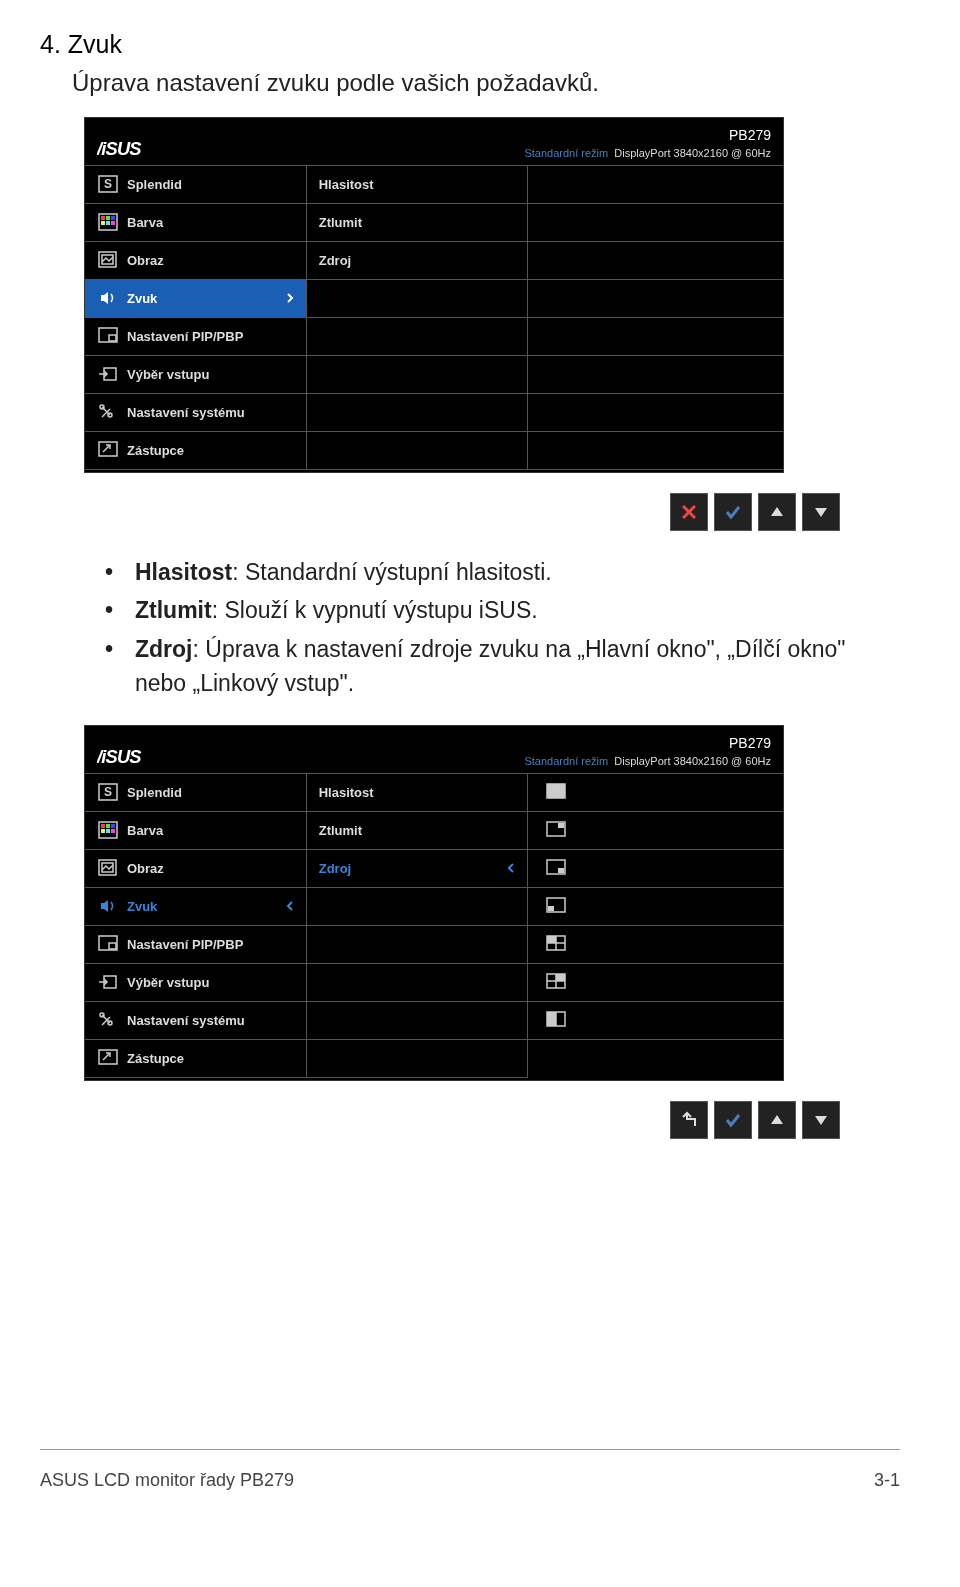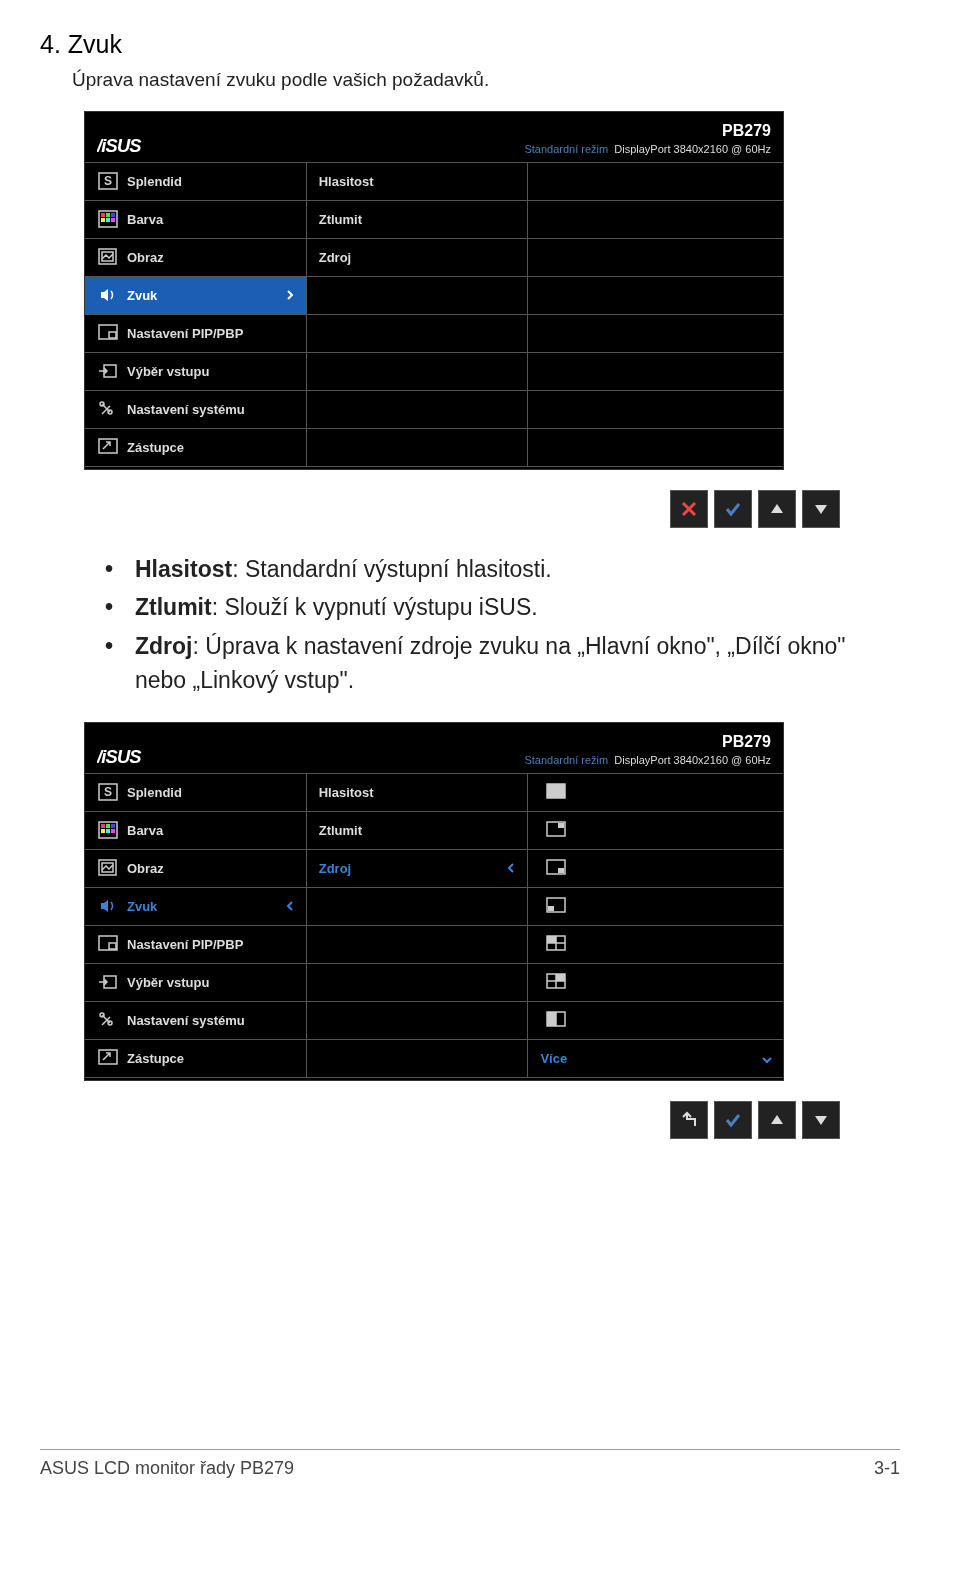--- a/index.html
+++ b/index.html
@@ -9,21 +9,21 @@
       width: 960px;
       padding: 30px 60px 30px 40px;
     }
     .section-heading {
       font-size: 25px;
       font-weight: normal;
       margin-bottom: 10px;
       color: #000;
     }
     .section-sub {
-      font-size: 19px;
+      font-size: 24px;
       color: #222;
       margin-left: 32px;
       margin-bottom: 20px;
     }
     .osd {
       background: #000;
       width: 700px;
       margin-left: 44px;
       margin-bottom: 20px;
       border: 1px solid #333;
@@ -40,21 +40,21 @@
     .asus-logo {
       width: 100px;
       height: 24px;
     }
     .asus-logo svg { width: 100%; height: 100%; }
     .osd-header-right {
       text-align: right;
       font-size: 11px;
       line-height: 1.4;
     }
-    .model { color: #fff; font-weight: bold; font-size: 16px; text-align: right; }
+    .model { color: #fff; font-weight: normal; font-size: 14px; text-align: right; }
     .mode-line { }
     .mode-blue { color: #4a7fbf; }
     .mode-white { color: #ddd; }
     .osd-body {
       display: flex;
     }
     .osd-col {
       width: 222px;
     }
     .osd-col3 {
@@ -142,21 +142,21 @@
       width: 30px;
       font-weight: bold;
     }
     .bullet-text { flex: 1; }
     .bold { font-weight: bold; }
 
     .footer {
       position: relative;
       border-top: 1px solid #999;
       margin-top: 310px;
-      padding-top: 8px;
+      padding-top: 20px;
       display: flex;
       justify-content: space-between;
       font-size: 18px;
       color: #444;
     }
     .svg-stroke { stroke: #ccc; stroke-width: 1.5; fill: none; }
   </style>
 </head>
 <body>
 
@@ -496,26 +496,20 @@
               <rect x="10" y="1" width="9" height="7" fill="#ccc"></rect>
             </svg></span>
         </div>
       <div class="osd-item">
           <span class="col3-icon"><svg viewBox="0 0 20 16">
               <rect x="1" y="1" width="18" height="14" class="svg-stroke"></rect>
               <line x1="10" y1="1" x2="10" y2="15" class="svg-stroke"></line>
               <rect x="1" y="1" width="9" height="14" fill="#ccc"></rect>
             </svg></span>
         </div>
-      <div class="osd-item highlight-text">
-        <span>Více</span>
-        <span class="chevron-down"><svg viewBox="0 0 12 12">
-              <path d="M2 4 L6 8 L10 4" stroke="#3a84d8" stroke-width="2" fill="none"></path>
-            </svg></span>
-      </div>
     </div>
   </div>
 </div>
 
 <div class="nav-buttons">
   <div class="nav-btn">
       <svg viewBox="0 0 20 20">
         <path d="M8 4 L8 9 L16 9 L16 16 M4 7 L8 3 L12 7" stroke="#ddd" stroke-width="2" fill="none"></path>
       </svg>
     </div>

